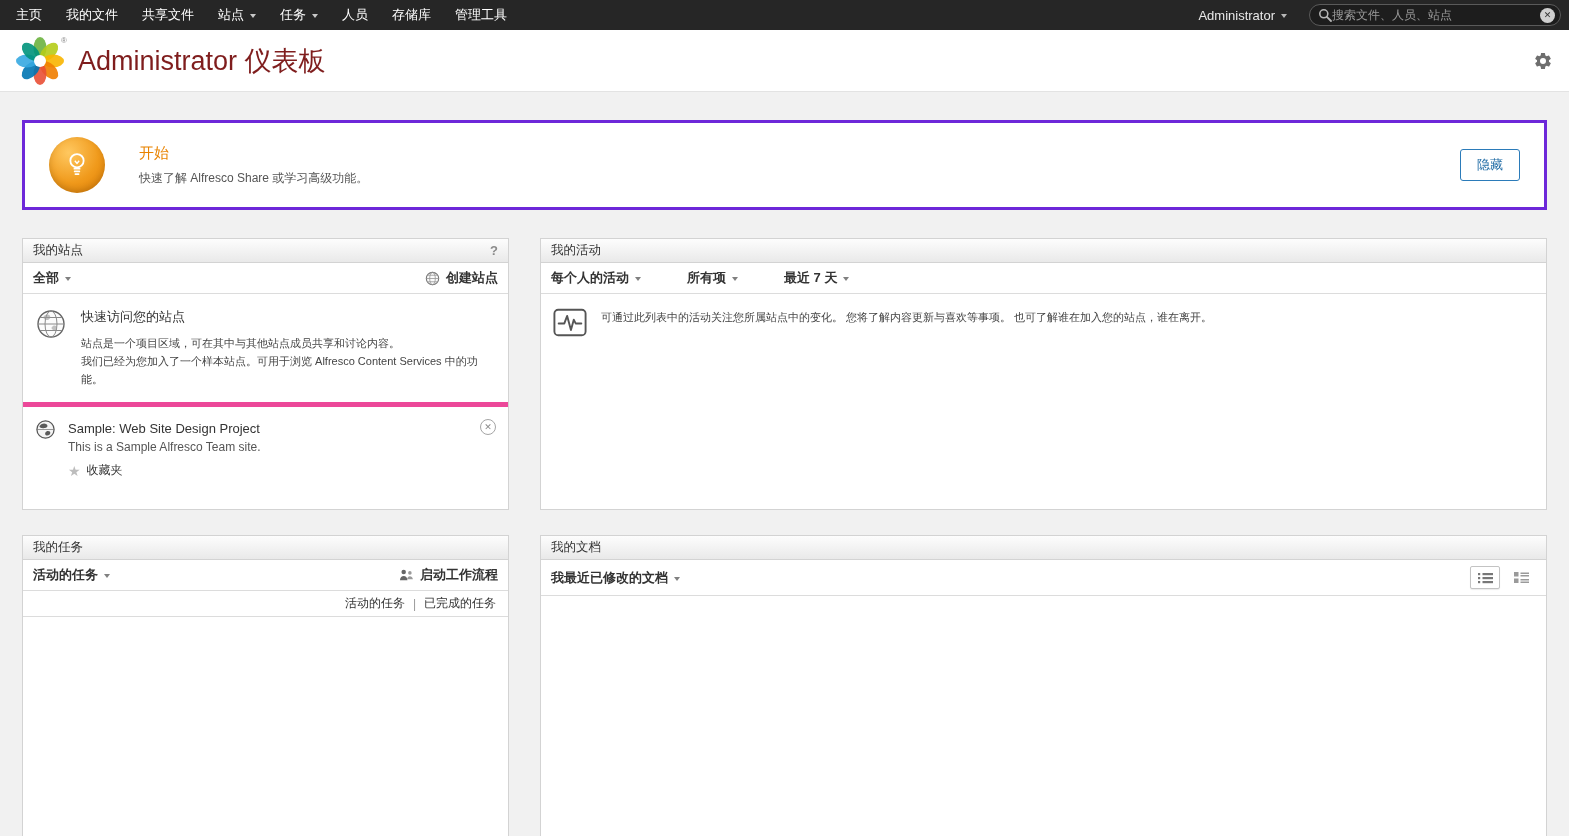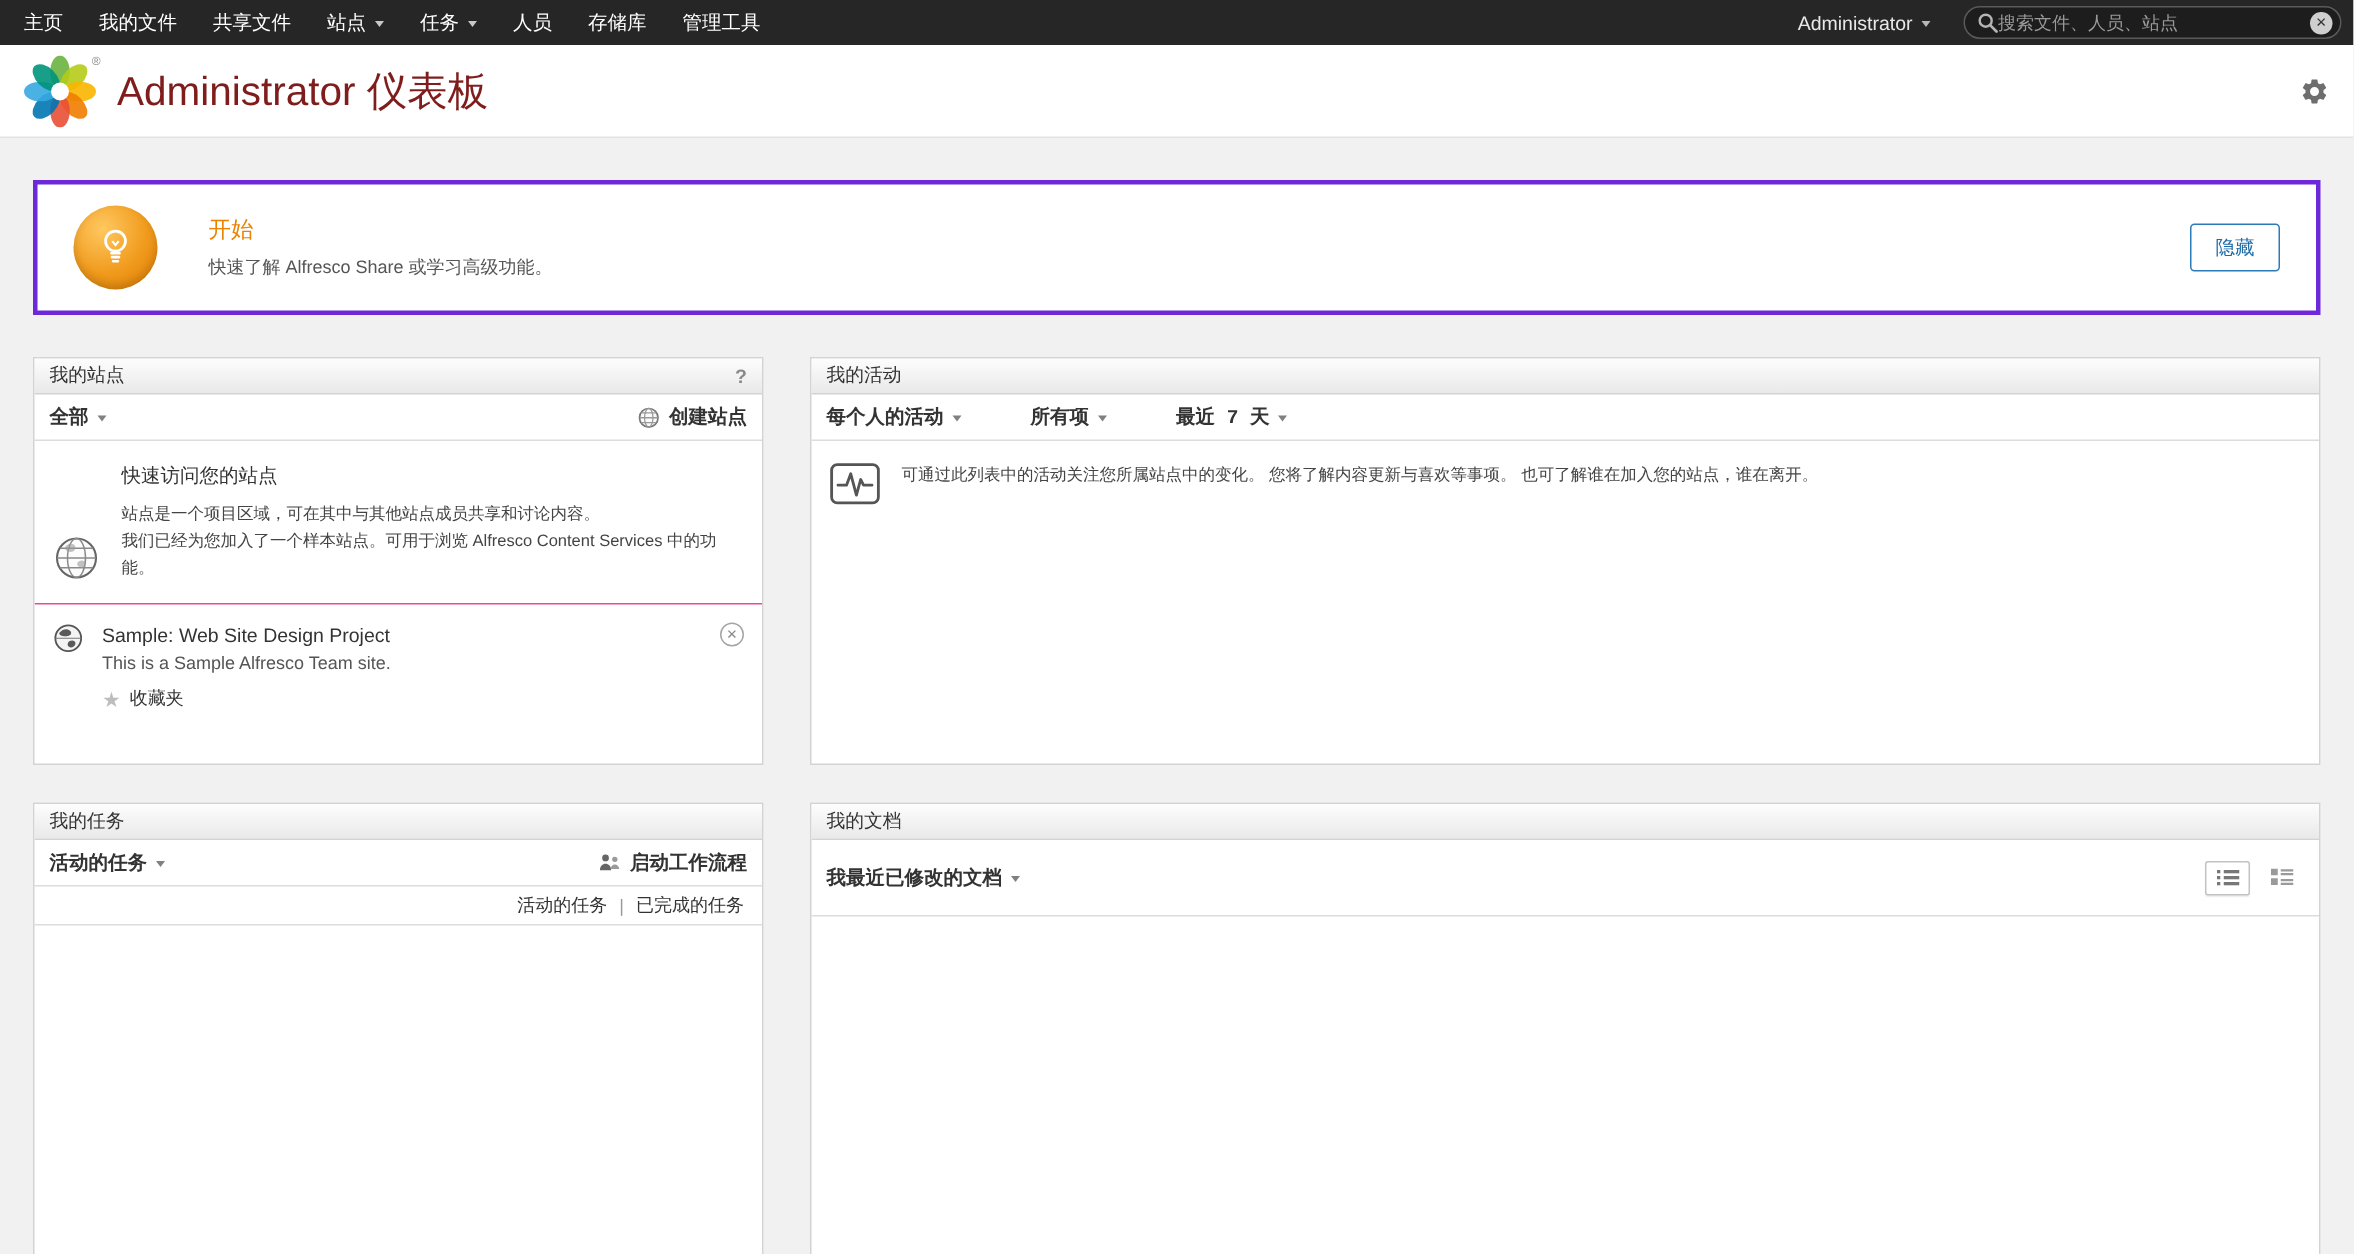--- a/index.html
+++ b/index.html
@@ -34,35 +34,35 @@
   .banner-sub { font-size:12px; color:#555; }
   .hide-btn { margin-left:auto; background:#fff; border:1px solid #2b7bb9; color:#1f6ba5; font-size:13px; padding:6px 16px; border-radius:3px; cursor:pointer; font-family:inherit; }
 
   
   .grid { display:grid; grid-template-columns:487px 1fr; grid-template-rows:272px 308px; gap:25px 31px; }
 
   .dashlet { background:#fff; border:1px solid #d3d3d3; display:flex; flex-direction:column; overflow:hidden; }
   .dashlet-title { height:24px; flex:0 0 auto; background:linear-gradient(#fdfdfd,#e9e9e9); border-bottom:1px solid #d3d3d3; display:flex; align-items:center; padding:0 10px; font-size:12.5px; color:#333; cursor:move; }
   .help { margin-left:auto; color:#8a8a8a; font-weight:bold; font-size:13px; cursor:pointer; }
   .dashlet-toolbar { flex:0 0 auto; border-bottom:1px solid #dcdcdc; display:flex; align-items:center; padding:0 10px; height:31px; }
-  .filter-btn { background:none; border:none; font-family:Liberation Mono, monospace; font-size:13px; font-weight:bold; color:#333; display:flex; align-items:center; cursor:pointer; padding:0; }
+  .filter-btn { background:none; border:none; font-family:Liberation Sans, sans-serif; font-size:13px; font-weight:bold; color:#333; display:flex; align-items:center; cursor:pointer; padding:0; }
   .filter-btn .caret { border-top-color:#555; }
   .toolbar-right { margin-left:auto; display:flex; align-items:center; gap:6px; }
   .link-btn { background:none; border:none; font-family:inherit; font-size:13px; font-weight:bold; color:#333; display:flex; align-items:center; gap:6px; cursor:pointer; padding:0; }
   .subfilter-row { height:26px; display:flex; align-items:center; justify-content:flex-end; gap:8px; padding:0 12px; border-bottom:1px solid #dcdcdc; font-size:12px; }
   .subfilter-link { color:#333; cursor:pointer; text-decoration:none; }
   .subfilter-sep { color:#999; }
   .dashlet-body { flex:1; overflow:hidden; }
 
   .info-row { display:flex; padding:14px 12px; gap:14px; }
   .info-row .txt { flex:1; }
   .item-title { font-size:13px; color:#333; margin-bottom:8px; }
   .item-para { font-size:11px; color:#444; line-height:1.65; }
 
-  .site-intro { border-bottom:1px solid #ec4899;align-items:flex-end; }
+  .site-intro { border-bottom:5px solid #ec4899; }
   .site-row { display:flex; padding:12px 12px 10px; gap:12px; }
   .site-name { font-size:13px; color:#333; cursor:pointer; margin-bottom:4px; display:inline-block; }
   .site-desc { font-size:12px; color:#555; margin-bottom:8px; }
   .fav-row { display:flex; align-items:center; gap:6px; font-size:12px; color:#333; }
   .star { color:#bdbdbd; font-size:14px; line-height:1; cursor:pointer; }
   .delete-x { margin-left:auto; width:16px; height:16px; border:1px solid #a5a5a5; border-radius:50%; color:#8a8a8a; font-size:9px; display:flex; align-items:center; justify-content:center; cursor:pointer; flex:0 0 auto; }
 
   .activity-filters { display:flex; gap:46px; }
 
   .view-btn { width:30px; height:23px; display:flex; align-items:center; justify-content:center; cursor:pointer; background:none; border:none; }
@@ -291,21 +291,21 @@
         <a class="subfilter-link">活动的任务</a>
         <span class="subfilter-sep">|</span>
         <a class="subfilter-link">已完成的任务</a>
       </div>
     </section>
 
     <section class="dashlet">
       <div class="dashlet-title">
         <span>我的文档</span>
       </div>
-      <div class="dashlet-toolbar" style="height:51px;gap:24px;">
+      <div class="dashlet-toolbar" style="height:36px;gap:24px;">
         <button class="filter-btn">
           <span>我最近已修改的文档</span>
             <span class="caret"></span>
         </button>
         <span class="toolbar-right">
           <button class="view-btn active">
             <span class="icon">
               <svg width="15" height="12" viewBox="0 0 15 12">
                   <g fill="#777">
                     <rect y="1" width="2.2" height="2.2"></rect>

